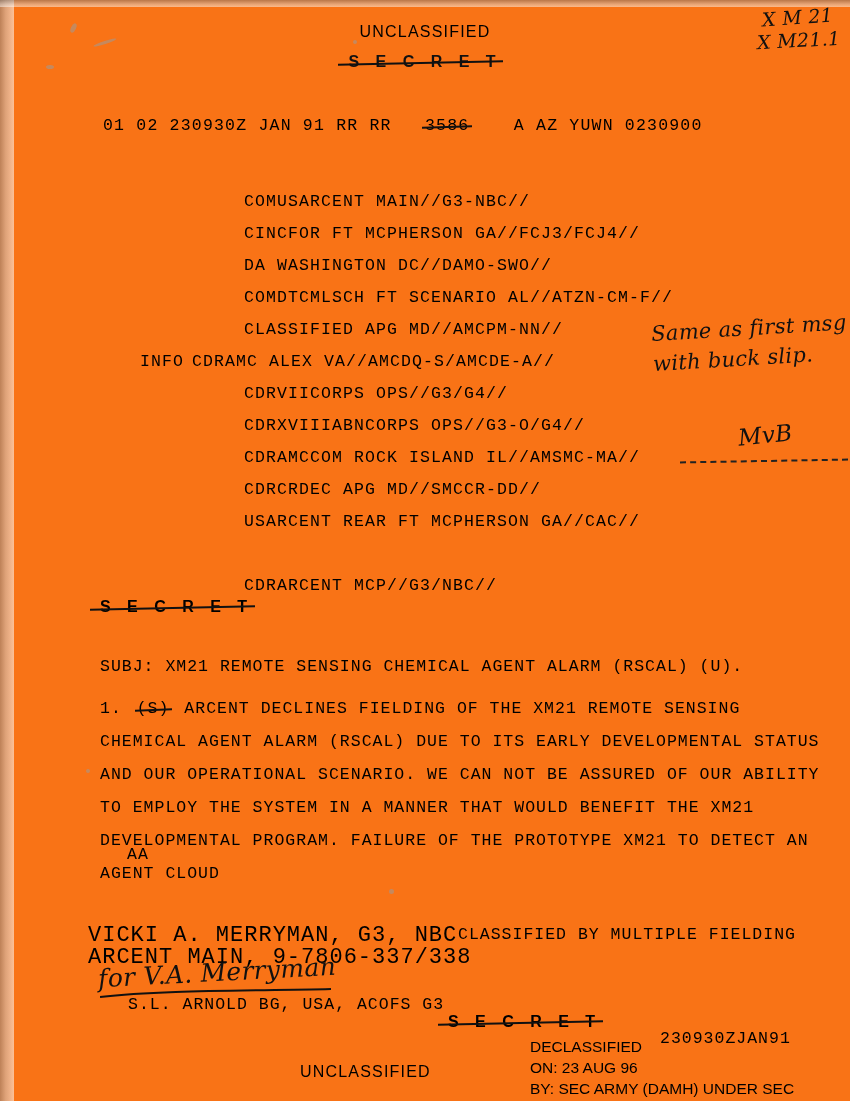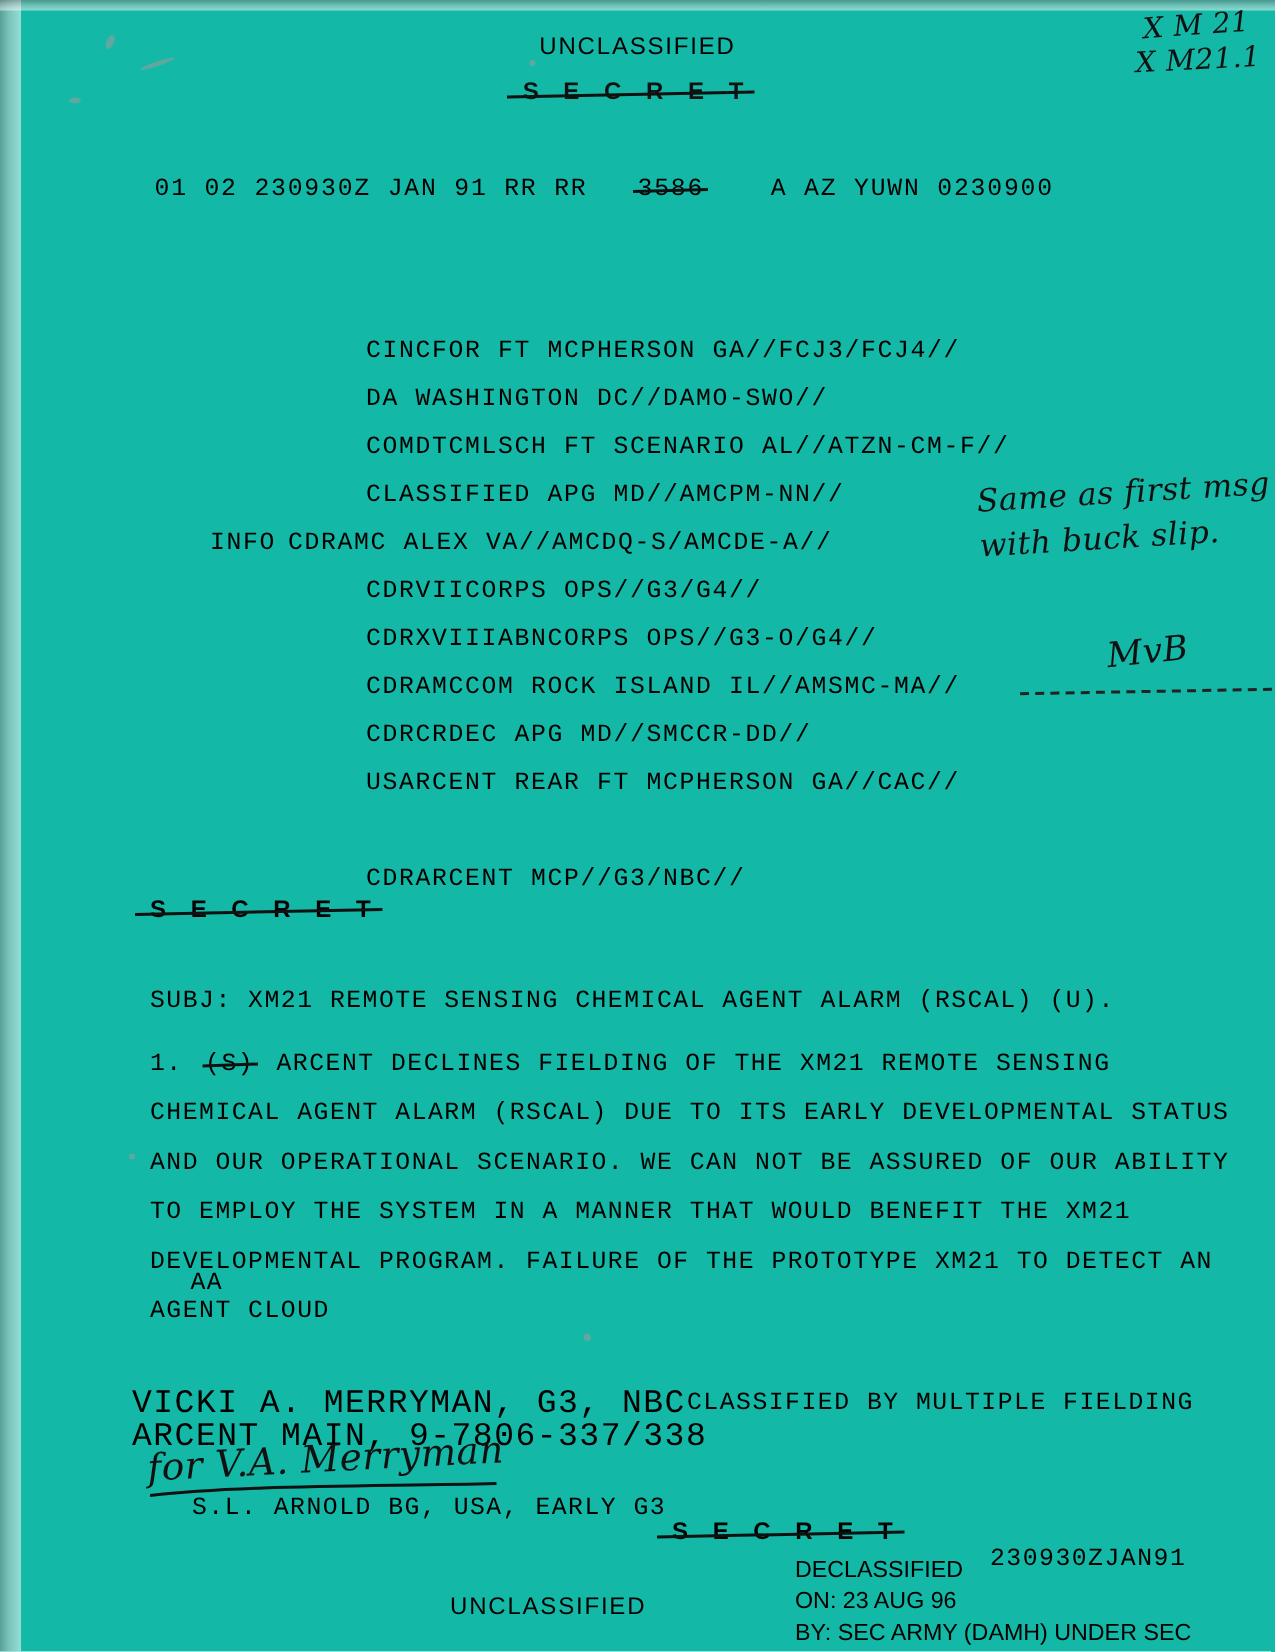--- a/index.html
+++ b/index.html
@@ -12,21 +12,21 @@
     height: 1101px;
     position: relative;
     font-family: "Liberation Mono", monospace;
     color: #000000;
     overflow: hidden;
   }
 
   .page {
     position: absolute;
     inset: 0;
-    background: #14b8a6;
+    background: #f97316;
   }
 
   
   .scan-edge-left {
     position: absolute;
     left: 0;
     top: 0;
     width: 14px;
     height: 1101px;
     background: linear-gradient(to right, #8d8d8d 0%, #c9c9c9 40%, #ffffff 100%);
@@ -344,20 +344,21 @@
 
   <div class="msg-hdr mono">
     <span>01  02  230930Z  JAN  91  RR  RR</span>
     <span>&nbsp;&nbsp;</span><span class="struck">3586</span><span>&nbsp;&nbsp;&nbsp;</span>
     <span>A  AZ  YUWN      0230900</span>
   </div>
 
   <div class="addr-block mono">
     <div class="addr-row">
         <span class="addr-prefix"></span>
+        <span class="addr-text">COMUSARCENT MAIN//G3-NBC//</span>
       </div>
     <div class="addr-row">
         <span class="addr-prefix"></span>
         <span class="addr-text">CINCFOR FT MCPHERSON GA//FCJ3/FCJ4//</span>
       </div>
     <div class="addr-row">
         <span class="addr-prefix"></span>
         <span class="addr-text">DA WASHINGTON DC//DAMO-SWO//</span>
       </div>
     <div class="addr-row">
@@ -417,21 +418,21 @@
   <div class="sig-name mono">VICKI A. MERRYMAN, G3, NBC
 ARCENT MAIN, 9-7806-337/338</div>
   <div class="classified-by mono">CLASSIFIED BY MULTIPLE FIELDING</div>
 
   <div class="hand hw-sig">for V.A. Merryman</div>
   <div class="hw-sig-line">
     <svg width="232" height="12" viewBox="0 0 232 12">
       <path d="M0 9 C60 2, 150 3, 231 1" stroke="#111" stroke-width="2" fill="none"></path>
     </svg>
   </div>
-  <div class="sig-auth mono">S.L. ARNOLD  BG, USA, EARLY G3</div>
+  <div class="sig-auth mono">S.L. ARNOLD  BG, USA, ACOFS G3</div>
 
   <div class="secret-bottom">
     <span class="strike">S E C R E T</span>
   </div>
   <div class="dtg-bottom mono">230930ZJAN91</div>
   <div class="declass">DECLASSIFIED
 ON: 23 AUG 96
 BY: SEC ARMY (DAMH) UNDER SEC
 3.4 EO 12958</div>
   <div class="unclass-bottom">UNCLASSIFIED</div>

